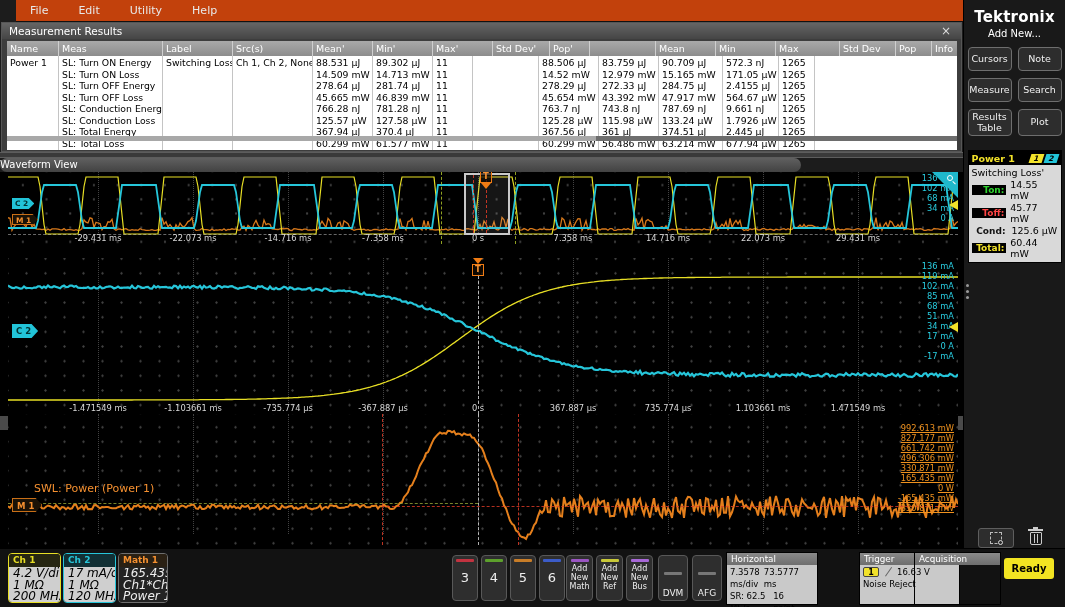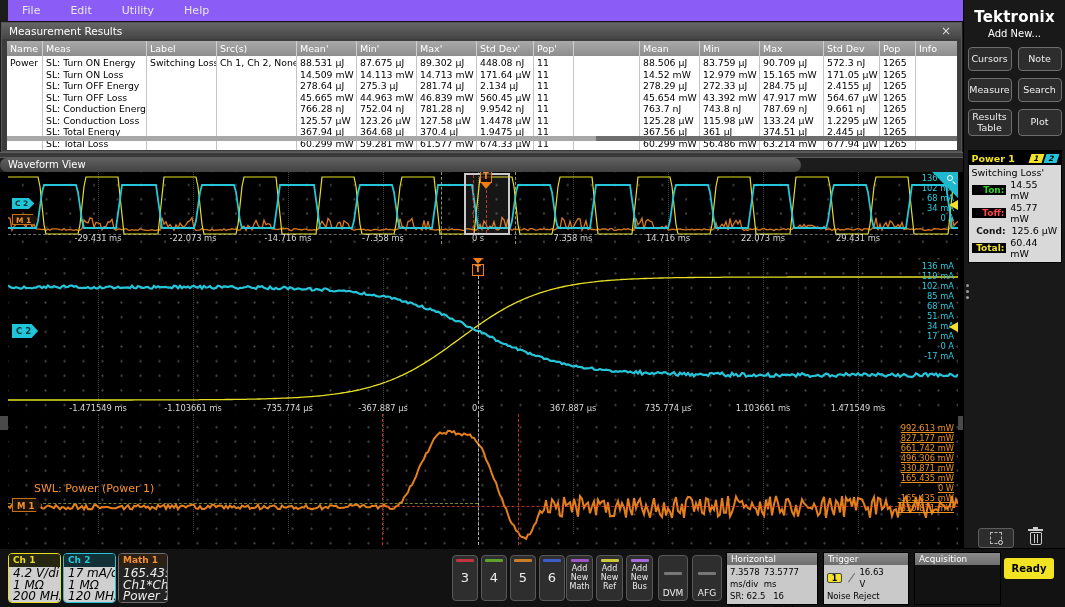--- a/index.html
+++ b/index.html
@@ -1,41 +1,41 @@
 <!DOCTYPE html>
 <html><head>
 <meta charset="utf-8">
 <style>
   html,body{margin:0;padding:0;background:#000;}
   *{box-sizing:border-box;font-family:"DejaVu Sans","Liberation Sans",sans-serif;}
   .screen{position:relative;width:1065px;height:607px;background:#1c1c1c;overflow:hidden;}
 
   
-  .menubar{position:absolute;left:8px;top:0;width:963px;height:22px;background:#8b5cf6;display:flex;align-items:center;padding-left:14px;gap:30px;border-bottom:1px solid #111;}
+  .menubar{position:absolute;left:16px;top:0;width:963px;height:22px;background:#c2410c;display:flex;align-items:center;padding-left:14px;gap:30px;border-bottom:1px solid #111;}
   .mitem{color:#e8e8e8;font-size:11px;}
 
   
   .rpanel{position:absolute;left:1px;top:22px;width:961px;height:130px;background:#3d3d3d;border:1px solid #565656;}
   .ptitle{height:16px;background:linear-gradient(#656565,#454545);color:#fff;font-size:10.5px;line-height:16px;padding-left:7px;position:relative;}
   .closex{position:absolute;right:10px;top:1px;color:#ddd;font-size:12px;line-height:14px;cursor:default;}
   .rtable{position:absolute;left:5px;top:18px;width:950px;}
   .thead{display:flex;height:15px;background:linear-gradient(#a9a9a9,#8d8d8d);}
   .hc{color:#fff;font-size:9.5px;line-height:15px;padding-left:3px;border-right:1px solid #cfcfcf;overflow:hidden;white-space:nowrap;}
   .tbody{display:flex;background:#fff;height:94px;}
   .col{border-right:1px solid #c4c4c4;padding-top:1px;overflow:hidden;}
   .cell,.cname{font-size:9.3px;line-height:11.5px;color:#000;padding-left:3px;white-space:nowrap;}
-  .c0{width:36px}.c1{width:104px}.c2{width:70px}.c3{width:80px}.c4{width:60px}.c5{width:60px}
+  .c0{width:52px}.c1{width:104px}.c2{width:70px}.c3{width:80px}.c4{width:60px}.c5{width:60px}
   .c6{width:60px}.c7{width:57px}.c8{width:40px}.c9{width:66px}.c10{width:60px}.c11{width:60px}
   .c12{width:64px}.c13{width:56px}.c14{width:36px}.c15{width:25px;border-right:none}
   .rscroll{position:absolute;left:5px;top:113px;width:950px;height:5px;background:#6d6d6d;}
   .rthumb{position:absolute;left:0;top:0;width:62%;height:5px;background:#a8a8a8;}
   .splitter{position:absolute;left:0;top:152px;width:963px;height:6px;background:#3a3a3a;border-top:1px solid #5d5d5d;border-bottom:1px solid #5d5d5d;}
 
   
-  .wftitle{position:absolute;left:0;top:158px;width:801px;height:14px;background:linear-gradient(#606060,#424242);color:#fff;font-size:10px;line-height:14px;padding-left:8px;border-radius:7px;}
+  .wftitle{position:absolute;left:0;top:158px;width:801px;height:14px;background:linear-gradient(#606060,#424242);color:#fff;font-size:10px;line-height:14px;padding-left:0;border-radius:7px;}
   .wfarea{position:absolute;left:0;top:172px;width:963px;height:376px;background:#000;}
   .plot{position:absolute;left:8px;background:#000;overflow:hidden;}
   .dots{background-image:radial-gradient(circle,rgba(215,215,215,0.30) 0.8px,transparent 1.5px);}
   .ovplot{top:0;width:950px;height:72px;background-size:23.7px 14.2px;background-position:3px 6px;}
   .zvplot{top:86px;width:950px;height:156px;background-size:19px 14.65px;background-position:9px 8px;}
   .pwplot{top:242px;width:950px;height:131px;background-size:19px 14.5px;background-position:9px 6px;}
   svg{position:absolute;left:0;top:0;}
   .vgrid{position:absolute;inset:0;}
   .vgrid i{position:absolute;top:0;bottom:11px;border-left:1px dotted rgba(190,190,190,0.35);}
   .xticks b{position:absolute;bottom:1px;transform:translateX(-50%);color:#d8d8d8;font-size:8.3px;font-weight:normal;}
@@ -194,49 +194,29 @@
         <div class="col c4">
             <div class="cell">88.531 µJ</div>
             <div class="cell">14.509 mW</div>
             <div class="cell">278.64 µJ</div>
             <div class="cell">45.665 mW</div>
             <div class="cell">766.28 nJ</div>
             <div class="cell">125.57 µW</div>
             <div class="cell">367.94 µJ</div>
             <div class="cell">60.299 mW</div>
           </div>
-        <div class="col c5">
-            <div class="cell">87.675 µJ</div>
-            <div class="cell">14.113 mW</div>
-            <div class="cell">275.3 µJ</div>
-            <div class="cell">44.963 mW</div>
-            <div class="cell">752.04 nJ</div>
-            <div class="cell">123.26 µW</div>
-            <div class="cell">364.68 µJ</div>
-            <div class="cell">59.281 mW</div>
-          </div>
         <div class="col c6">
             <div class="cell">89.302 µJ</div>
             <div class="cell">14.713 mW</div>
             <div class="cell">281.74 µJ</div>
             <div class="cell">46.839 mW</div>
             <div class="cell">781.28 nJ</div>
             <div class="cell">127.58 µW</div>
             <div class="cell">370.4 µJ</div>
             <div class="cell">61.577 mW</div>
-          </div>
-        <div class="col c7">
-            <div class="cell">448.08 nJ</div>
-            <div class="cell">171.64 µW</div>
-            <div class="cell">2.134 µJ</div>
-            <div class="cell">560.45 µW</div>
-            <div class="cell">9.9542 nJ</div>
-            <div class="cell">1.4478 µW</div>
-            <div class="cell">1.9475 µJ</div>
-            <div class="cell">674.33 µW</div>
           </div>
         <div class="col c8">
             <div class="cell">11</div>
             <div class="cell">11</div>
             <div class="cell">11</div>
             <div class="cell">11</div>
             <div class="cell">11</div>
             <div class="cell">11</div>
             <div class="cell">11</div>
             <div class="cell">11</div>
@@ -271,21 +251,21 @@
             <div class="cell">133.24 µW</div>
             <div class="cell">374.51 µJ</div>
             <div class="cell">63.214 mW</div>
           </div>
         <div class="col c13">
             <div class="cell">572.3 nJ</div>
             <div class="cell">171.05 µW</div>
             <div class="cell">2.4155 µJ</div>
             <div class="cell">564.67 µW</div>
             <div class="cell">9.661 nJ</div>
-            <div class="cell">1.2295 µW</div>
+            <div class="cell">1.7926 µW</div>
             <div class="cell">2.445 µJ</div>
             <div class="cell">677.94 µW</div>
           </div>
         <div class="col c14">
             <div class="cell">1265</div>
             <div class="cell">1265</div>
             <div class="cell">1265</div>
             <div class="cell">1265</div>
             <div class="cell">1265</div>
             <div class="cell">1265</div>
@@ -603,21 +583,21 @@
             <span>7.3578 ms/div</span>
             <span>73.5777 ms</span>
           </div>
         <div class="bprow">
             <span>SR: 62.5 MS/s</span>
             <span>16 ns/pt</span>
           </div>
 
       </div>
     </div>
-    <div class="bpanel" style="left:823px;width:86px">
+    <div class="bpanel" style="left:859px;width:101px">
       <div class="bphead">Trigger</div>
       <div class="bpbody">
         <div class="bprow" style="justify-content:flex-start;gap:4px">
           <span class="trigchip">1</span>
           <span class="edgeicon"></span>
           <span>16.63 V</span>
         </div>
         <div class="bprow" style="justify-content:flex-start">
             <span>Noise Reject</span>
           </div>

